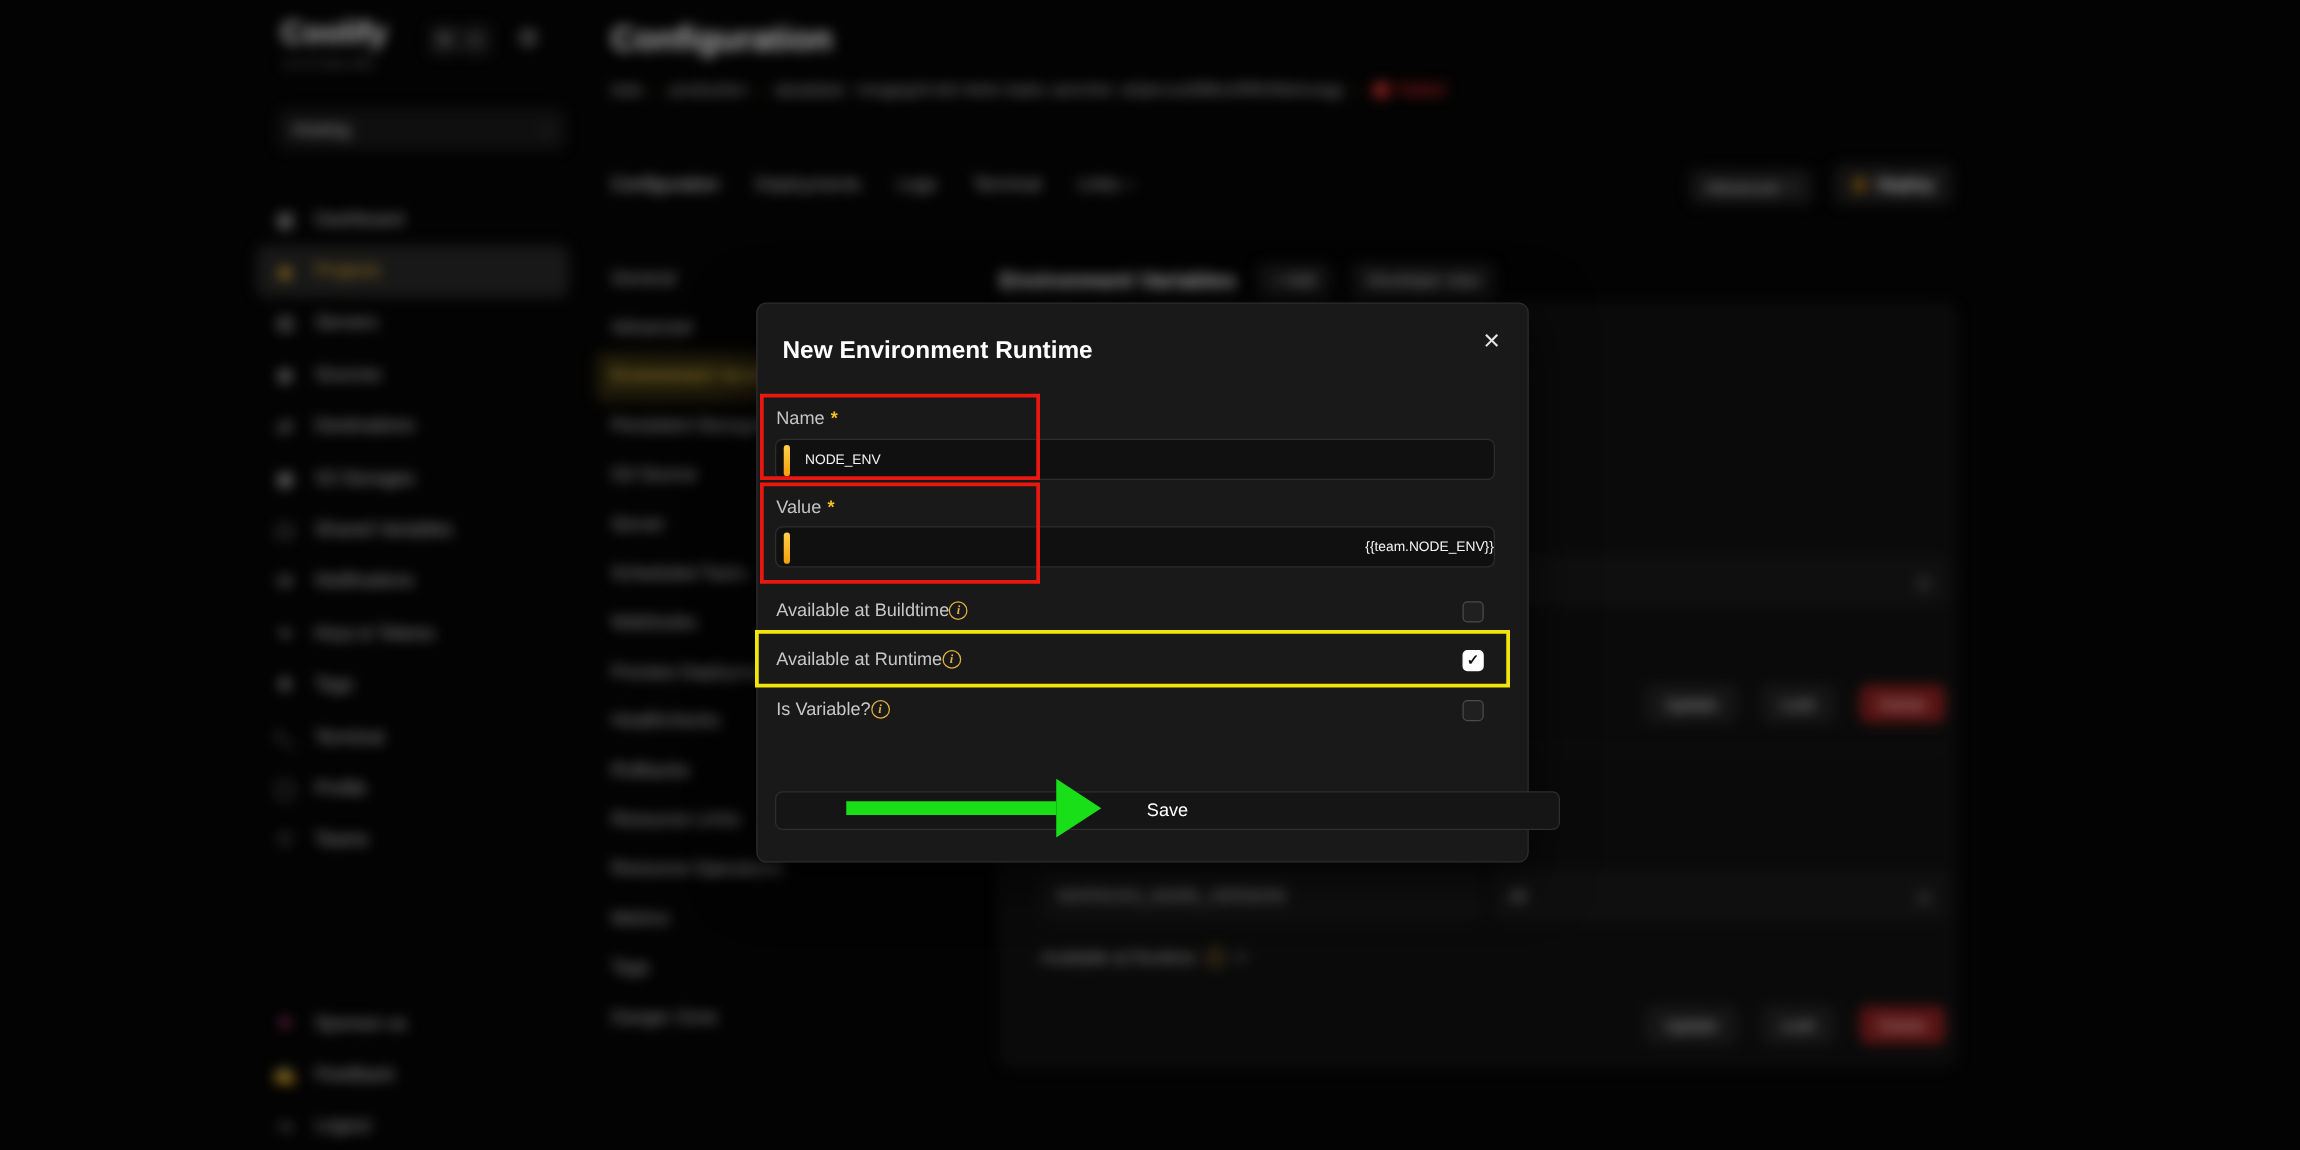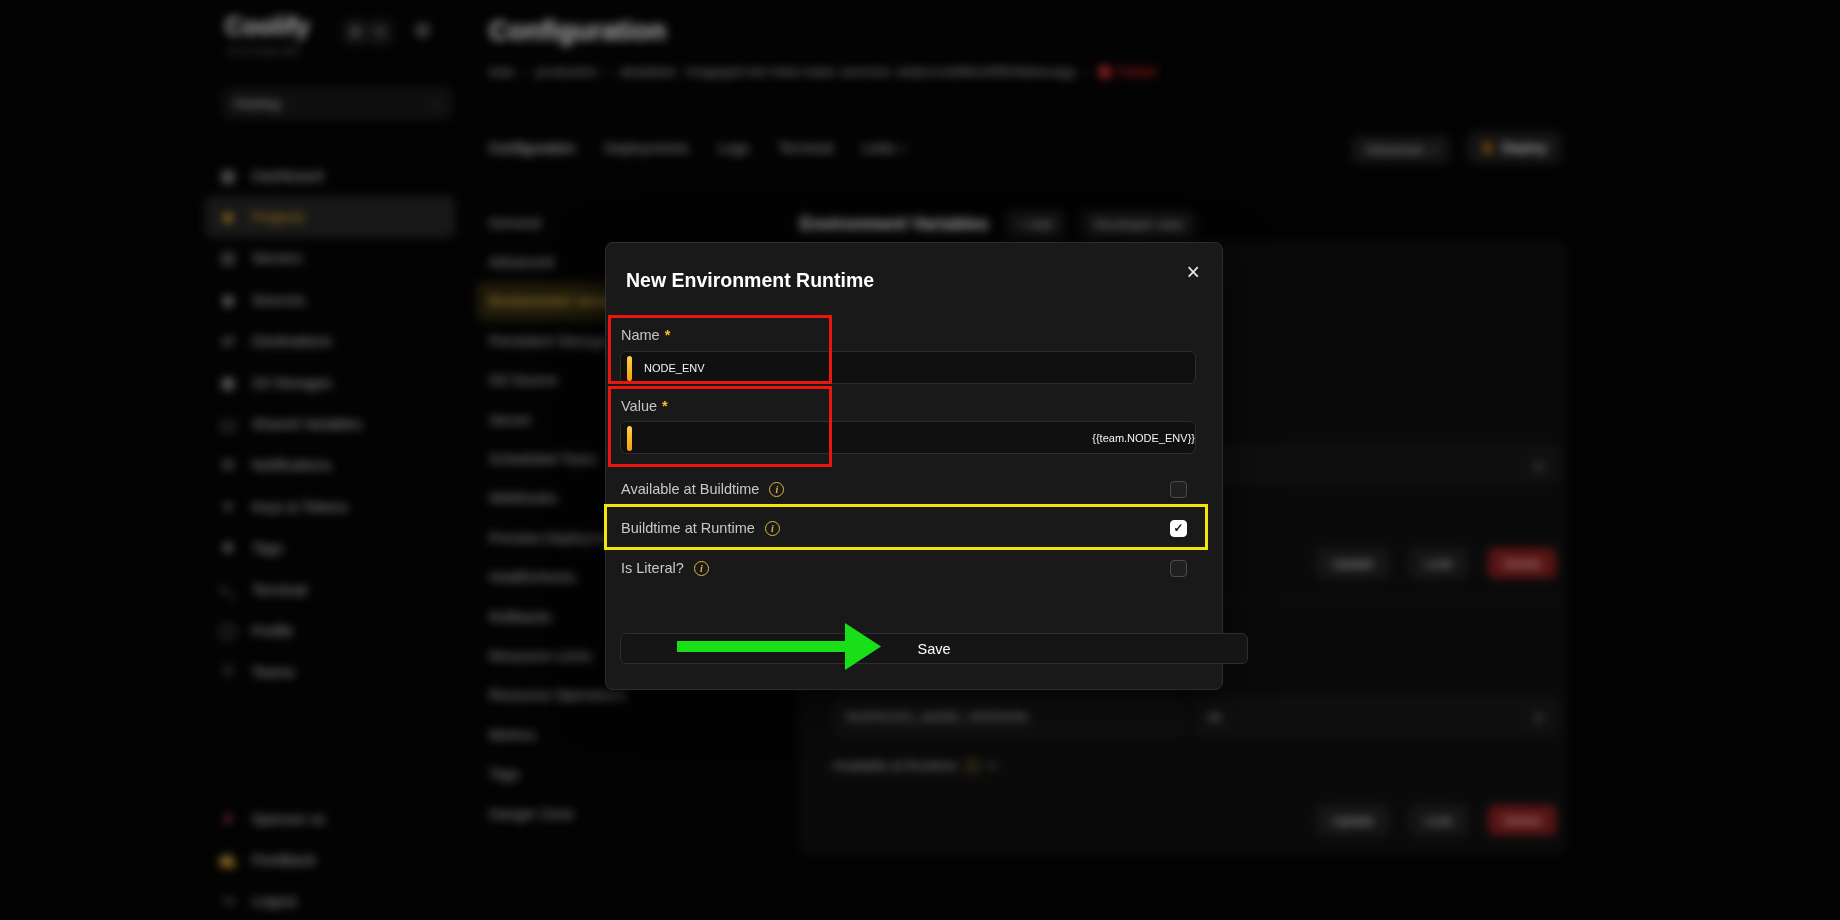--- a/index.html
+++ b/index.html
@@ -88,21 +88,21 @@
   .f-label.fn { top:84px; } .f-label.fv { top:155px; }
   .star { color:#fbbf24; margin-left:5px; font-weight:bold; }
   .m-input { position:absolute; left:14px; width:576px; height:33px; background:#101010;
              border:1px solid #2d2d2d; border-radius:6px; display:flex; align-items:center; }
   .m-input.in1 { top:108px; } .m-input.in2 { top:178px;justify-content:flex-end; }
   .accent { position:absolute; left:6px; top:4px; width:5px; height:25px; border-radius:3px;
             background:linear-gradient(#fdd24a,#f59e0b); }
   .m-input .txt { margin-left:23px; font-size:11px; color:#f5f5f5; }
   .cb-row { position:absolute; left:15px; right:35px; height:20px; display:flex; align-items:center; justify-content:space-between; }
   .cb0 { top:236px; } .cb1 { top:275px; } .cb2 { top:315px; } .cb3 { top:355px; }
-  .cb-left { display:flex; align-items:center; gap:10px; font-size:14.5px; color:#c8c8c8; }
+  .cb-left { display:flex; font-size:14.5px; color:#c8c8c8; }
   .info { width:15px; height:15px; border:1.5px solid #e3b341; border-radius:50%; color:#e3b341;
           display:flex; align-items:center; justify-content:center;
           font:italic bold 10px "Liberation Serif", serif; }
   .info:empty { display:none; }
   .checkbox { width:17px; height:17px; border-radius:4px; background:#202020; border:1px solid #4b4b4b;
               display:flex; align-items:center; justify-content:center; font-size:12px; font-weight:bold; color:#111; }
   .checkbox.checked { background:#fff; border-color:#fff; }
   .save-btn { position:absolute; left:14px; top:390px; width:628px; height:31px; background:#151515;
               border:1px solid #2e2e2e; border-radius:6px; color:#fff; font-size:14.5px;
               display:flex; align-items:center; justify-content:center; }
@@ -321,28 +321,28 @@
 
     <div class="cb-row cb0">
       <span class="cb-left">
           <span>Available at Buildtime</span>
           <span class="info">i</span>
         </span>
       <span class="checkbox"></span>
     </div>
     <div class="cb-row cb1">
       <span class="cb-left">
-          <span>Buildtime at Runtime</span>
+          <span>Available at Runtime</span>
           <span class="info">i</span>
         </span>
       <span class="checkbox checked">✓</span>
     </div>
     <div class="cb-row cb2">
       <span class="cb-left">
-          <span>Is Literal?</span>
+          <span>Is Variable?</span>
           <span class="info">i</span>
         </span>
       <span class="checkbox"></span>
     </div>
 
     <button class="save-btn">Save</button>
   </div>
 
   <div class="anno anno-red1"></div>
   <div class="anno anno-red2"></div>

